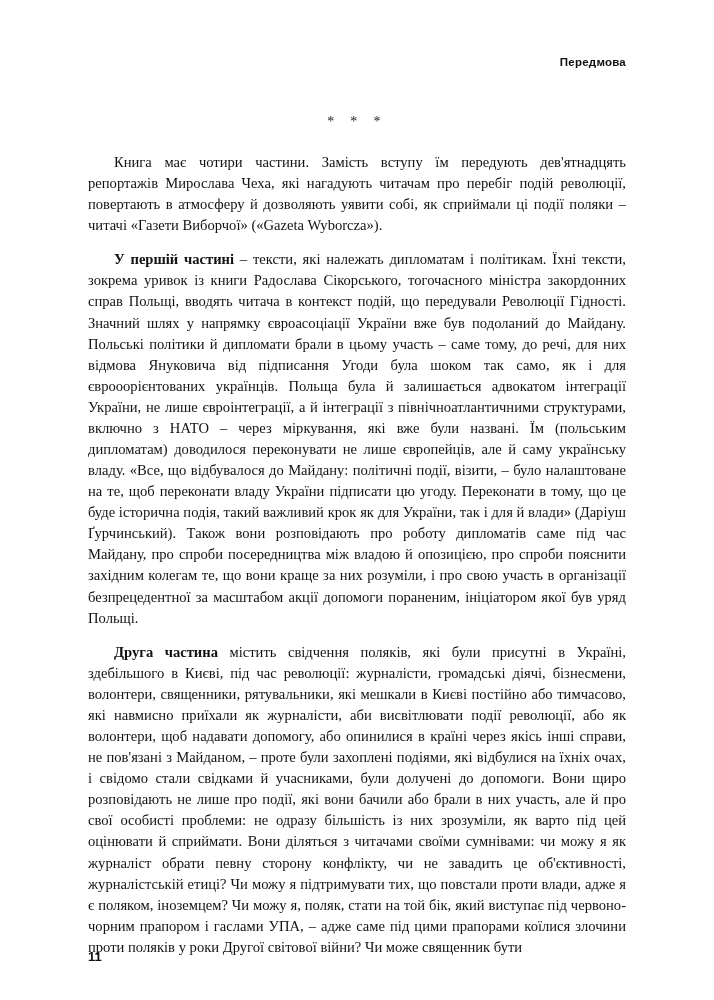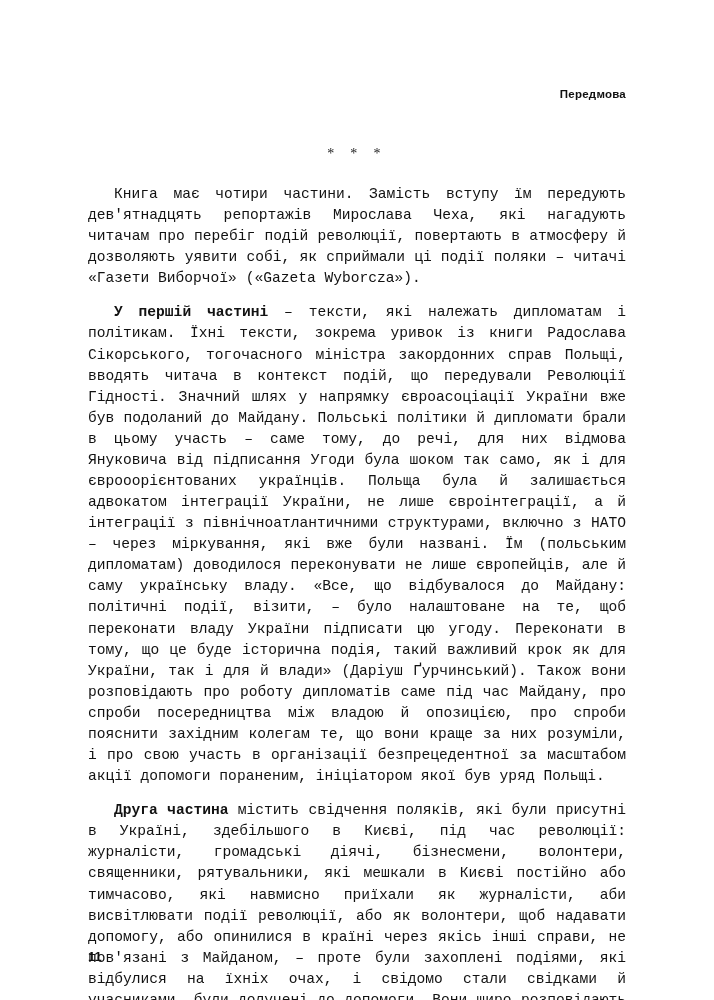--- a/index.html
+++ b/index.html
@@ -14,21 +14,21 @@
     font-family: "Liberation Serif", serif;
     color: #1a1a1a;
     overflow: hidden;
   }
   .page {
     position: absolute;
     top: 0; left: 0;
     width: 714px;
     height: 1000px;
     box-sizing: border-box;
-    padding: 88px 88px 40px 88px;
+    padding: 56px 88px 40px 88px;
   }
   .running-head {
     text-align: right;
     font-family: "Liberation Sans", sans-serif;
     font-size: 11.5px;
     font-weight: bold;
     letter-spacing: 0.02em;
     color: #111;
     margin: 0 0 44px 0;
     height: 14px;
@@ -45,21 +45,20 @@
     font-size: 14.6px;
     line-height: 1.445;
     text-align: justify;
     text-justify: inter-word;
     hyphens: manual;
     color: #121212;
   }
   .body-text p {
     margin: 0 0 13px 0;
     text-indent: 26px;
-    font-family: Liberation Mono, monospace;
   }
   .body-text p:last-child {
     margin-bottom: 0;
   }
   .lead {
     font-weight: bold;
     margin-top: 20px;
   }
   .folio {
     position: absolute;

